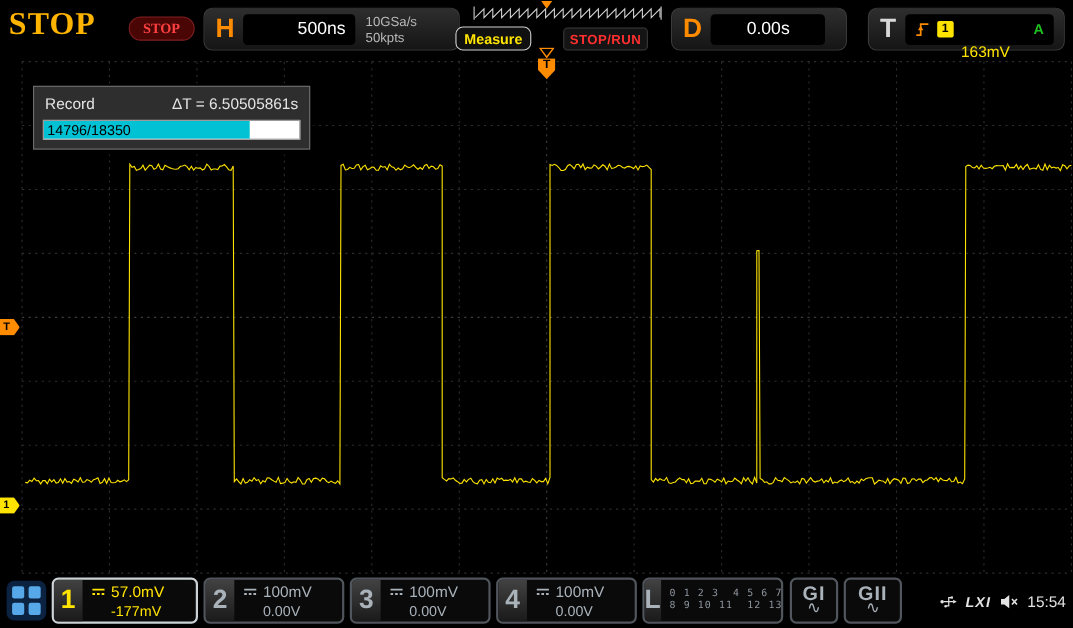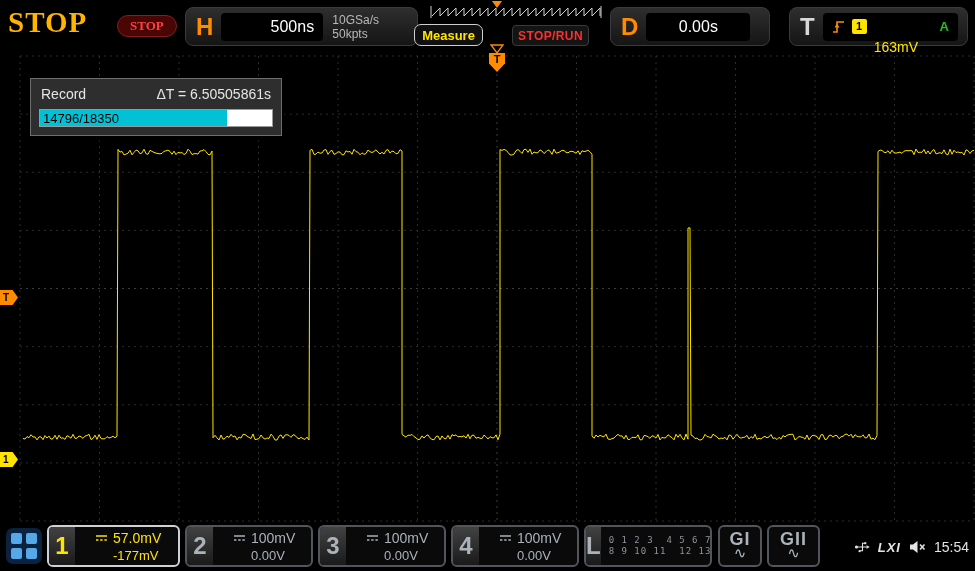--- a/index.html
+++ b/index.html
@@ -49,21 +49,21 @@
   .rp-fill{height:100%;background:#00c2d4;}
   .rp-text{position:absolute;left:3px;top:0;line-height:17px;font-size:13px;color:#000;}
 
   
   .ftr{position:absolute;top:523px;left:0;width:975px;height:48px;background:#000;}
   .menu-btn{position:absolute;left:6px;top:5px;width:36px;height:36px;background:#0b2240;border-radius:7px;display:grid;grid-template-columns:11px 11px;grid-template-rows:11px 11px;gap:4px;place-content:center;}
   .menu-btn i{background:#57a8e8;border-radius:2px;}
   .chblk{position:absolute;top:2px;height:42px;border-radius:6px;display:flex;overflow:hidden;background:#0a0a0a;border:2px solid #50565c;}
   .chblk.active{border-color:#ccd2d6;}
   .ch-num{width:26px;background:linear-gradient(#424242,#1a1a1a);font-size:24px;font-weight:bold;display:flex;align-items:center;justify-content:center;color:#aab2ba;}
-  .ch-vals{flex:1;padding:3px 4px 2px 8px;display:flex;flex-direction:column;justify-content:center;color:#aab2ba;font-size:14px;line-height:17px;margin-left:12px;}
+  .ch-vals{flex:1;padding:3px 4px 2px 8px;display:flex;flex-direction:column;justify-content:center;color:#aab2ba;font-size:14px;line-height:17px;}
   .ch-row1{display:flex;align-items:center;gap:5px;}
   .ch-offset{padding-left:18px;font-size:13px;}
   .ch1{left:47px;width:133px;}
   .ch1 .ch-num,.ch1 .ch-vals{color:#ffe400;}
   .ch2{left:185px;width:128px;}
   .ch3{left:318px;width:128px;}
   .ch4{left:451px;width:128px;}
   .lablk{left:584px;width:128px;}
   .la-digits{flex:1;display:flex;flex-direction:column;justify-content:center;padding-left:8px;color:#8d949c;font-size:9px;line-height:11px;font-family:"DejaVu Sans Mono",monospace;}
   .la-digits span{white-space:pre;letter-spacing:1px;}

